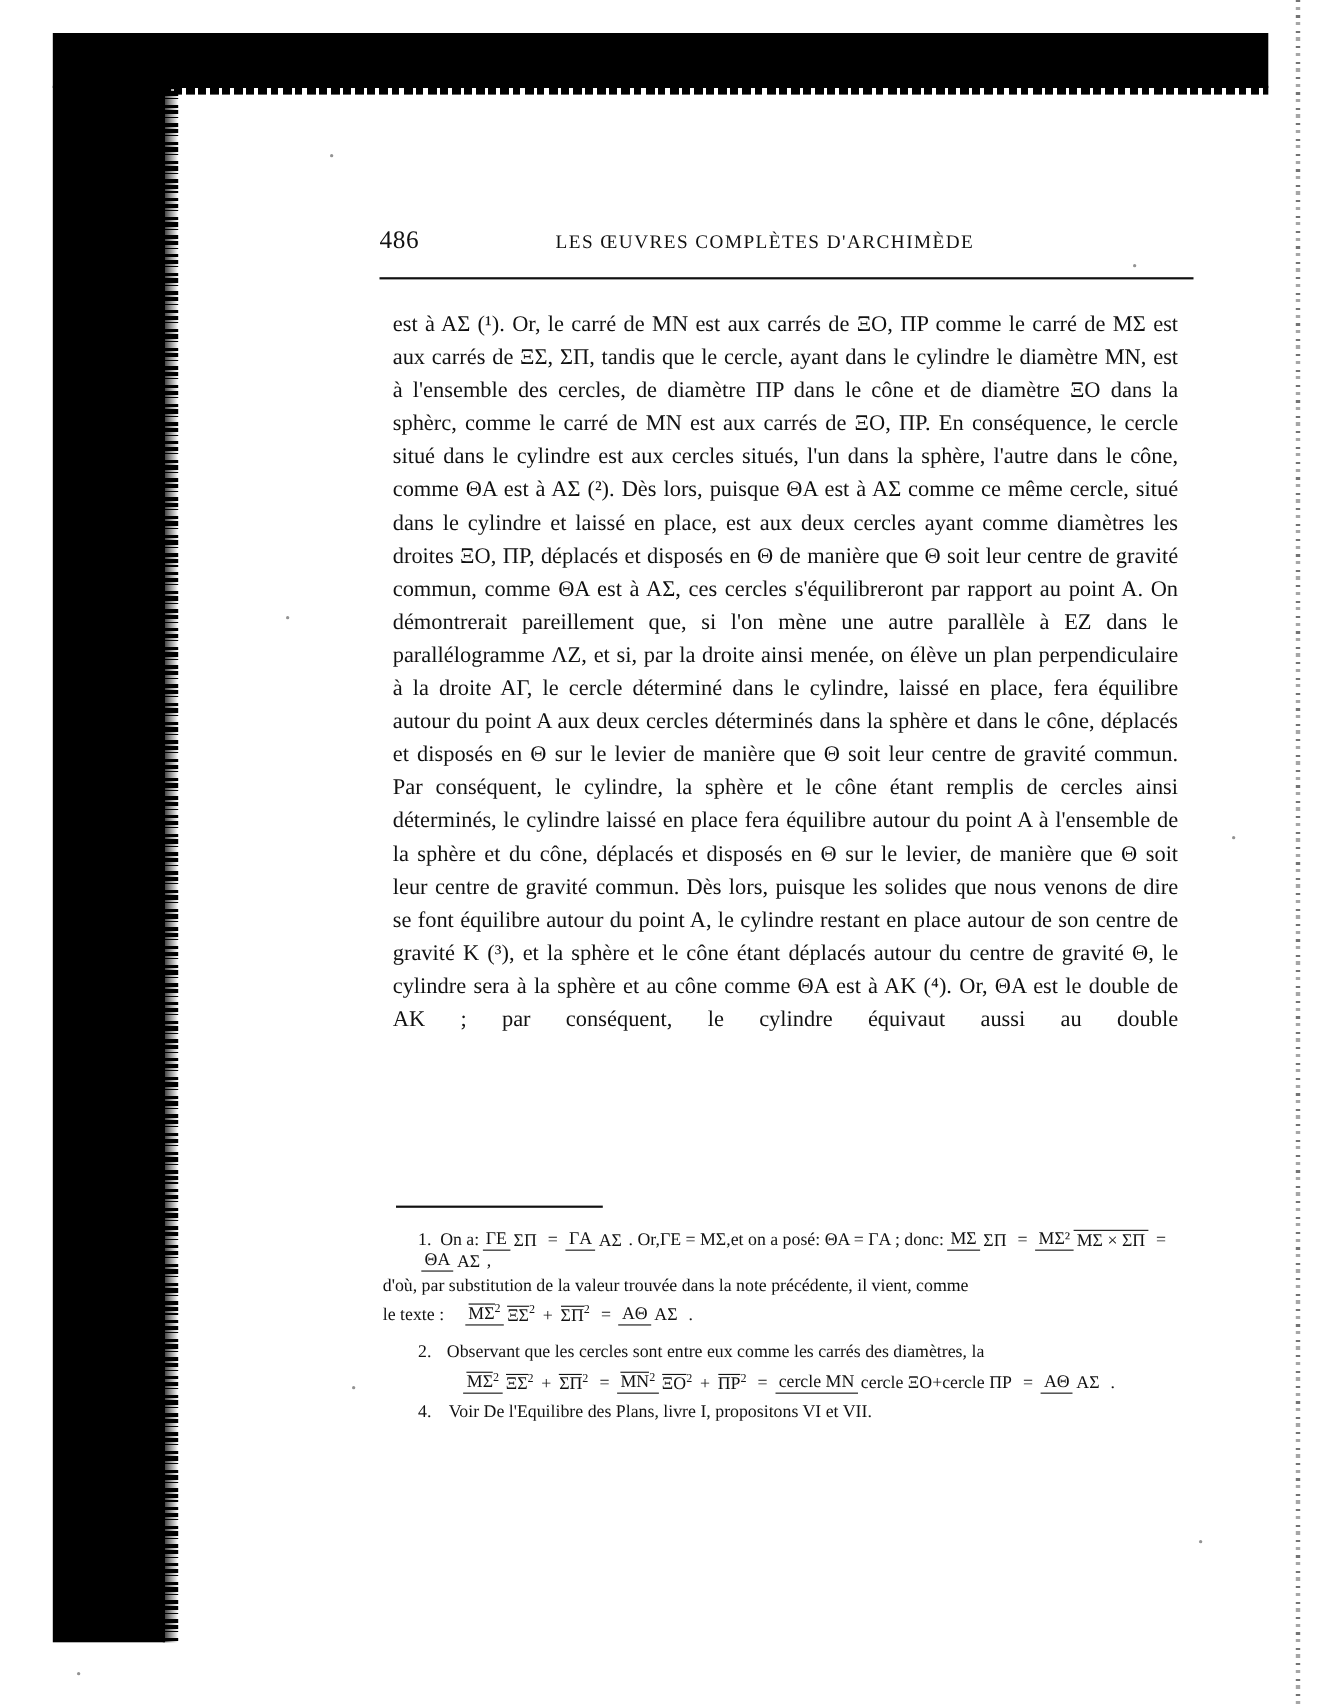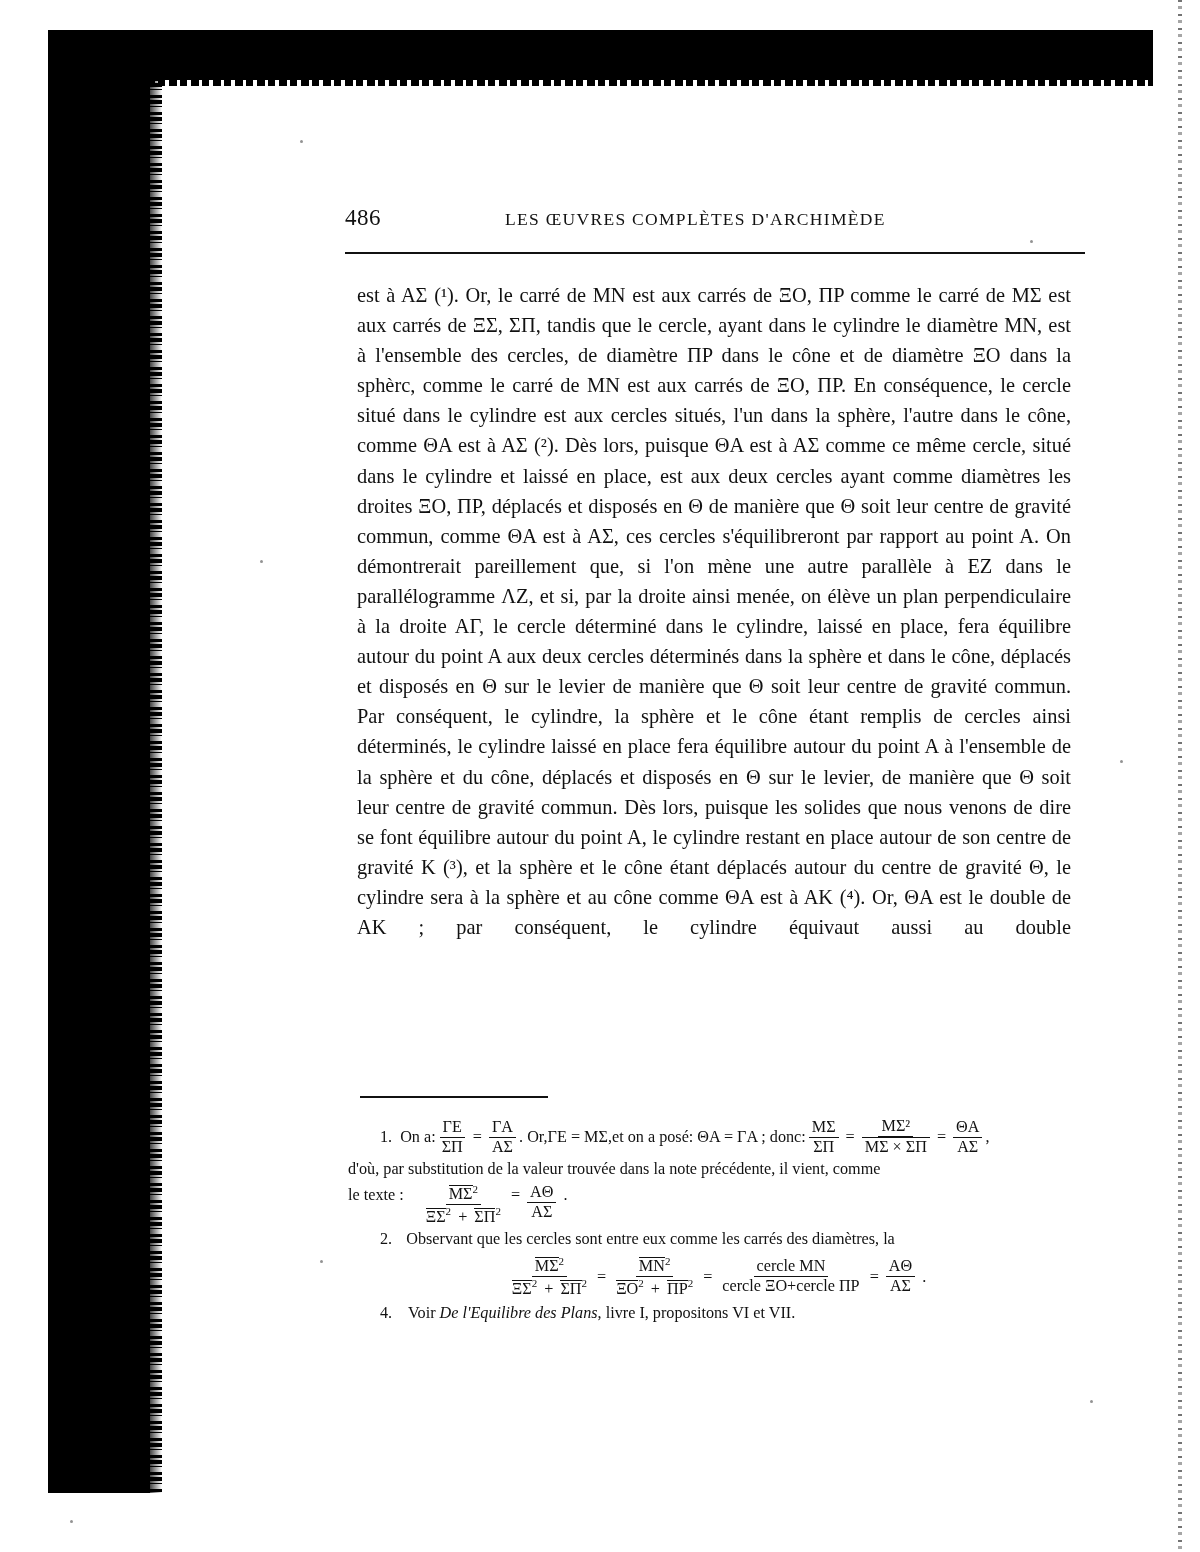--- a/index.html
+++ b/index.html
@@ -173,21 +173,20 @@
   .fn-line {
     display: flex;
     align-items: center;
     flex-wrap: wrap;
     line-height: 1.15;
   }
 
   
   .frac {
     display: inline-flex;
-    flex-direction: column;
     align-items: center;
     vertical-align: middle;
     margin: 0 3px;
     line-height: 1.05;
     font-size: 16.2px;
   }
   .frac .num {
     padding: 0 3px 1px 3px;
     border-bottom: 1.6px solid #111;
     white-space: nowrap;
@@ -199,31 +198,31 @@
   .ovl {
     border-top: 1.4px solid #111;
     padding-top: 0px;
     display: inline-block;
   }
   .sq {
     font-size: 11px;
     vertical-align: super;
   }
   .eqsign { margin: 0 4px; }
-  .it { font-style: italic; }
+  .it { }
 
   .fn-formula {
     display: flex;
     align-items: center;
     justify-content: center;
     margin: 6px 0 4px 0;
   }
   .fn-formula-left {
     display: flex;
-    align-items: flex-start;
+    align-items: center;
     margin: 4px 0 2px 0;
     padding-left: 0px;
   }
 </style>
 </head>
 <body>
 
 <div class="page">
 
   <div class="scan-gutter-top"></div>
@@ -302,21 +301,21 @@
         </span>
         <span class="eqsign">=</span>
         <span class="frac">
           <span class="num">AΘ</span>
           <span class="den">AΣ</span>
         </span>
         <span style="margin-left:4px;">.</span>
       </div>
     </div>
 
-    <div class="fn" style="margin-top:2px;">
+    <div class="fn" style="margin-top:12px;">
       <div style="padding-left:32px;">
         <span>2.</span>
         <span style="display:inline-block;width:6px;"></span>
         <span>Observant que les cercles sont entre eux comme les carrés des diamètres, la</span>
       </div>
 
       <div class="fn-formula">
         <span class="frac">
           <span class="num">
             <span class="ovl">MΣ</span><span class="sq">2</span>

